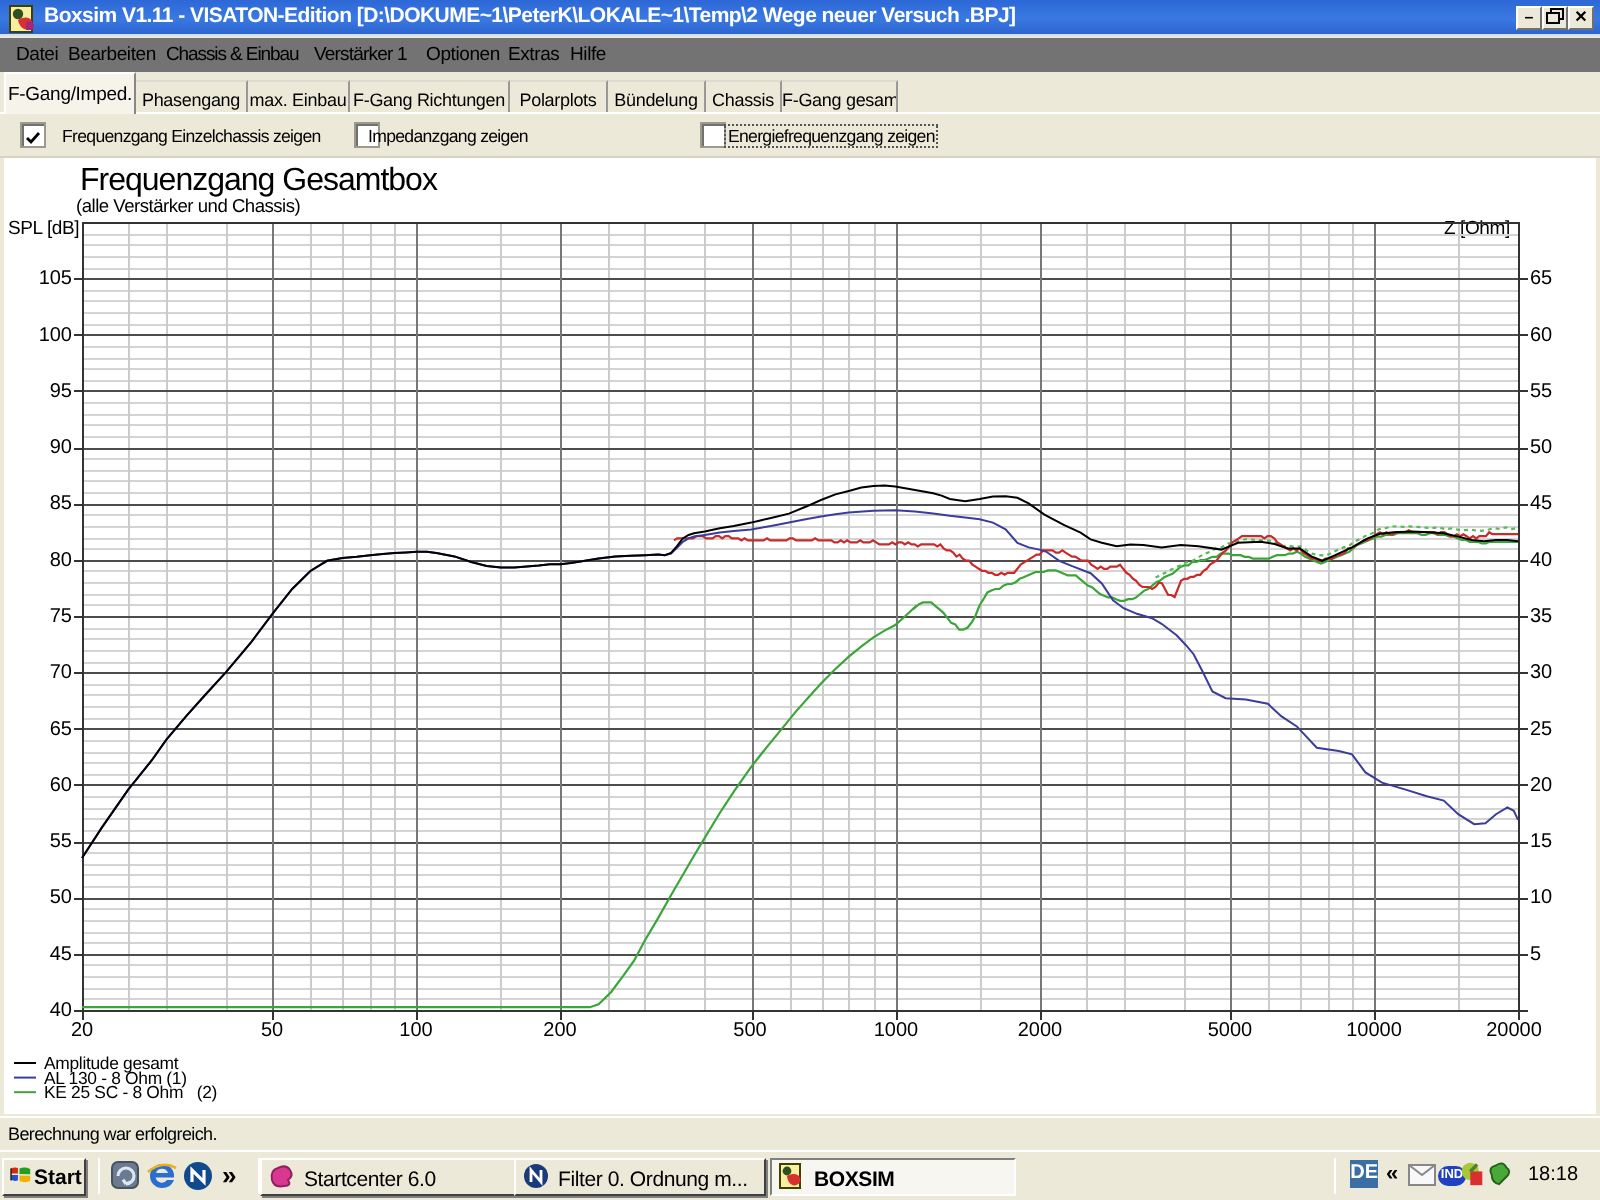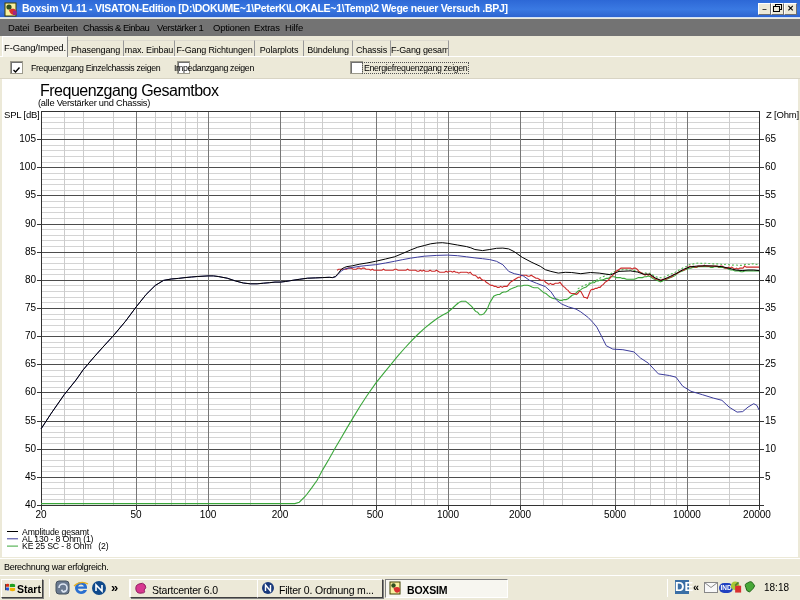--- a/index.html
+++ b/index.html
@@ -65,30 +65,30 @@
  <div class="tab" style="left:391px;width:58px">F-Gang gesamt.</div>
 </div>
 <div class="abs" id="tabpaneltop"></div>
 
 <div class="abs" id="chkpanel">
  <div class="chk" style="left:10px;top:4px"><svg width="11" height="11" viewBox="0 0 11 11">
         <path d="M2.5 5 L4.5 7 L8.5 2.5" stroke="#000" stroke-width="1.4" fill="none"></path>
       </svg></div>
  <div class="chklbl" style="left:31px;top:6px">Frequenzgang Einzelchassis zeigen</div>
  <div class="chk" style="left:177px;top:4px"></div>
- <div class="chklbl" style="left:174px;top:6px">Impedanzgang zeigen</div>
+ <div class="chklbl" style="left:184px;top:6px">Impedanzgang zeigen</div>
  <div class="chk" style="left:350px;top:4px"></div>
  <div class="chklbl" style="left:363px;top:6px;outline:1px dotted #555;padding:0 1px">Energiefrequenzgang zeigen</div>
 </div>
 
 <div class="abs" id="client"></div>
 <div class="abs" id="charttitle">Frequenzgang Gesamtbox</div>
 <div class="abs" id="chartsub">(alle Verstärker und Chassis)</div>
 <div class="abs axlbl" style="left:4px;top:109px">SPL [dB]</div>
-<div class="abs axlbl" style="left:766px;top:109px">Z [Ohm]</div>
+<div class="abs axlbl" style="left:722px;top:109px">Z [Ohm]</div>
 
 <svg width="800" height="530" viewBox="0 0 800 530" style="position:absolute;left:0;top:0">
 <line x1="41" y1="499.5" x2="759" y2="499.5" stroke="#d4d4d4" stroke-width="1"></line>
 <line x1="41" y1="494.5" x2="759" y2="494.5" stroke="#d4d4d4" stroke-width="1"></line>
 <line x1="41" y1="488.5" x2="759" y2="488.5" stroke="#d4d4d4" stroke-width="1"></line>
 <line x1="41" y1="482.5" x2="759" y2="482.5" stroke="#d4d4d4" stroke-width="1"></line>
 <line x1="41" y1="471.5" x2="759" y2="471.5" stroke="#d4d4d4" stroke-width="1"></line>
 <line x1="41" y1="466.5" x2="759" y2="466.5" stroke="#d4d4d4" stroke-width="1"></line>
 <line x1="41" y1="460.5" x2="759" y2="460.5" stroke="#d4d4d4" stroke-width="1"></line>
 <line x1="41" y1="454.5" x2="759" y2="454.5" stroke="#d4d4d4" stroke-width="1"></line>
@@ -318,21 +318,21 @@
     <path d="M4.5 10 V4 l5 6 V4" stroke="#fff" stroke-width="1.4" fill="none"></path>
   </svg>
 <div class="tbtn active" style="left:385px;width:123px">BOXSIM</div>
 <svg class="abs" style="left:389px;top:581px" width="14" height="14" viewBox="0 0 14 14">
     <rect x="1" y="1" width="10" height="12" fill="#f8f0a0" stroke="#404000"></rect>
     <circle cx="4.5" cy="4.5" r="2.2" fill="#305020"></circle>
     <path d="M4.5 7 C9 4.5,12 7,11 10 C9 13,5 12,4.5 7 Z" fill="#d83030"></path>
   </svg>
 
 <div class="qsep" style="left:667px"></div>
-<div class="abs" style="left:675px;top:580px;width:14px;height:14px;background:#3a6ea5;color:#fff;font-size:13px;font-weight:bold;text-align:right;line-height:14px">DE</div>
+<div class="abs" style="left:675px;top:580px;width:14px;height:14px;background:#3a6ea5;color:#fff;font-size:10px;font-weight:bold;text-align:right;line-height:14px">DE</div>
 <div class="abs" style="left:693px;top:581px;font-size:11px;font-weight:bold">«</div>
 <svg class="abs" style="left:704px;top:582px" width="14" height="11" viewBox="0 0 14 11">
     <rect x="0.5" y="0.5" width="13" height="10" fill="#f8f8f8" stroke="#888"></rect>
     <path d="M0.5 0.5 L7 5.5 L13.5 0.5" fill="none" stroke="#888"></path>
   </svg>
 <div class="abs" style="left:719px;top:583px;width:14px;height:10px;background:#2040c0;border-radius:5px;color:#fff;font-size:6.5px;font-weight:bold;text-align:center;line-height:10px">IND</div>
 <svg class="abs" style="left:730px;top:580px" width="12" height="14" viewBox="0 0 14 15">
     <circle cx="6" cy="6" r="5" fill="#a8c838"></circle>
     <rect x="6" y="6" width="7" height="8" fill="#d83030"></rect>
     <path d="M6 6 l4 -4" stroke="#508030" stroke-width="2"></path>

